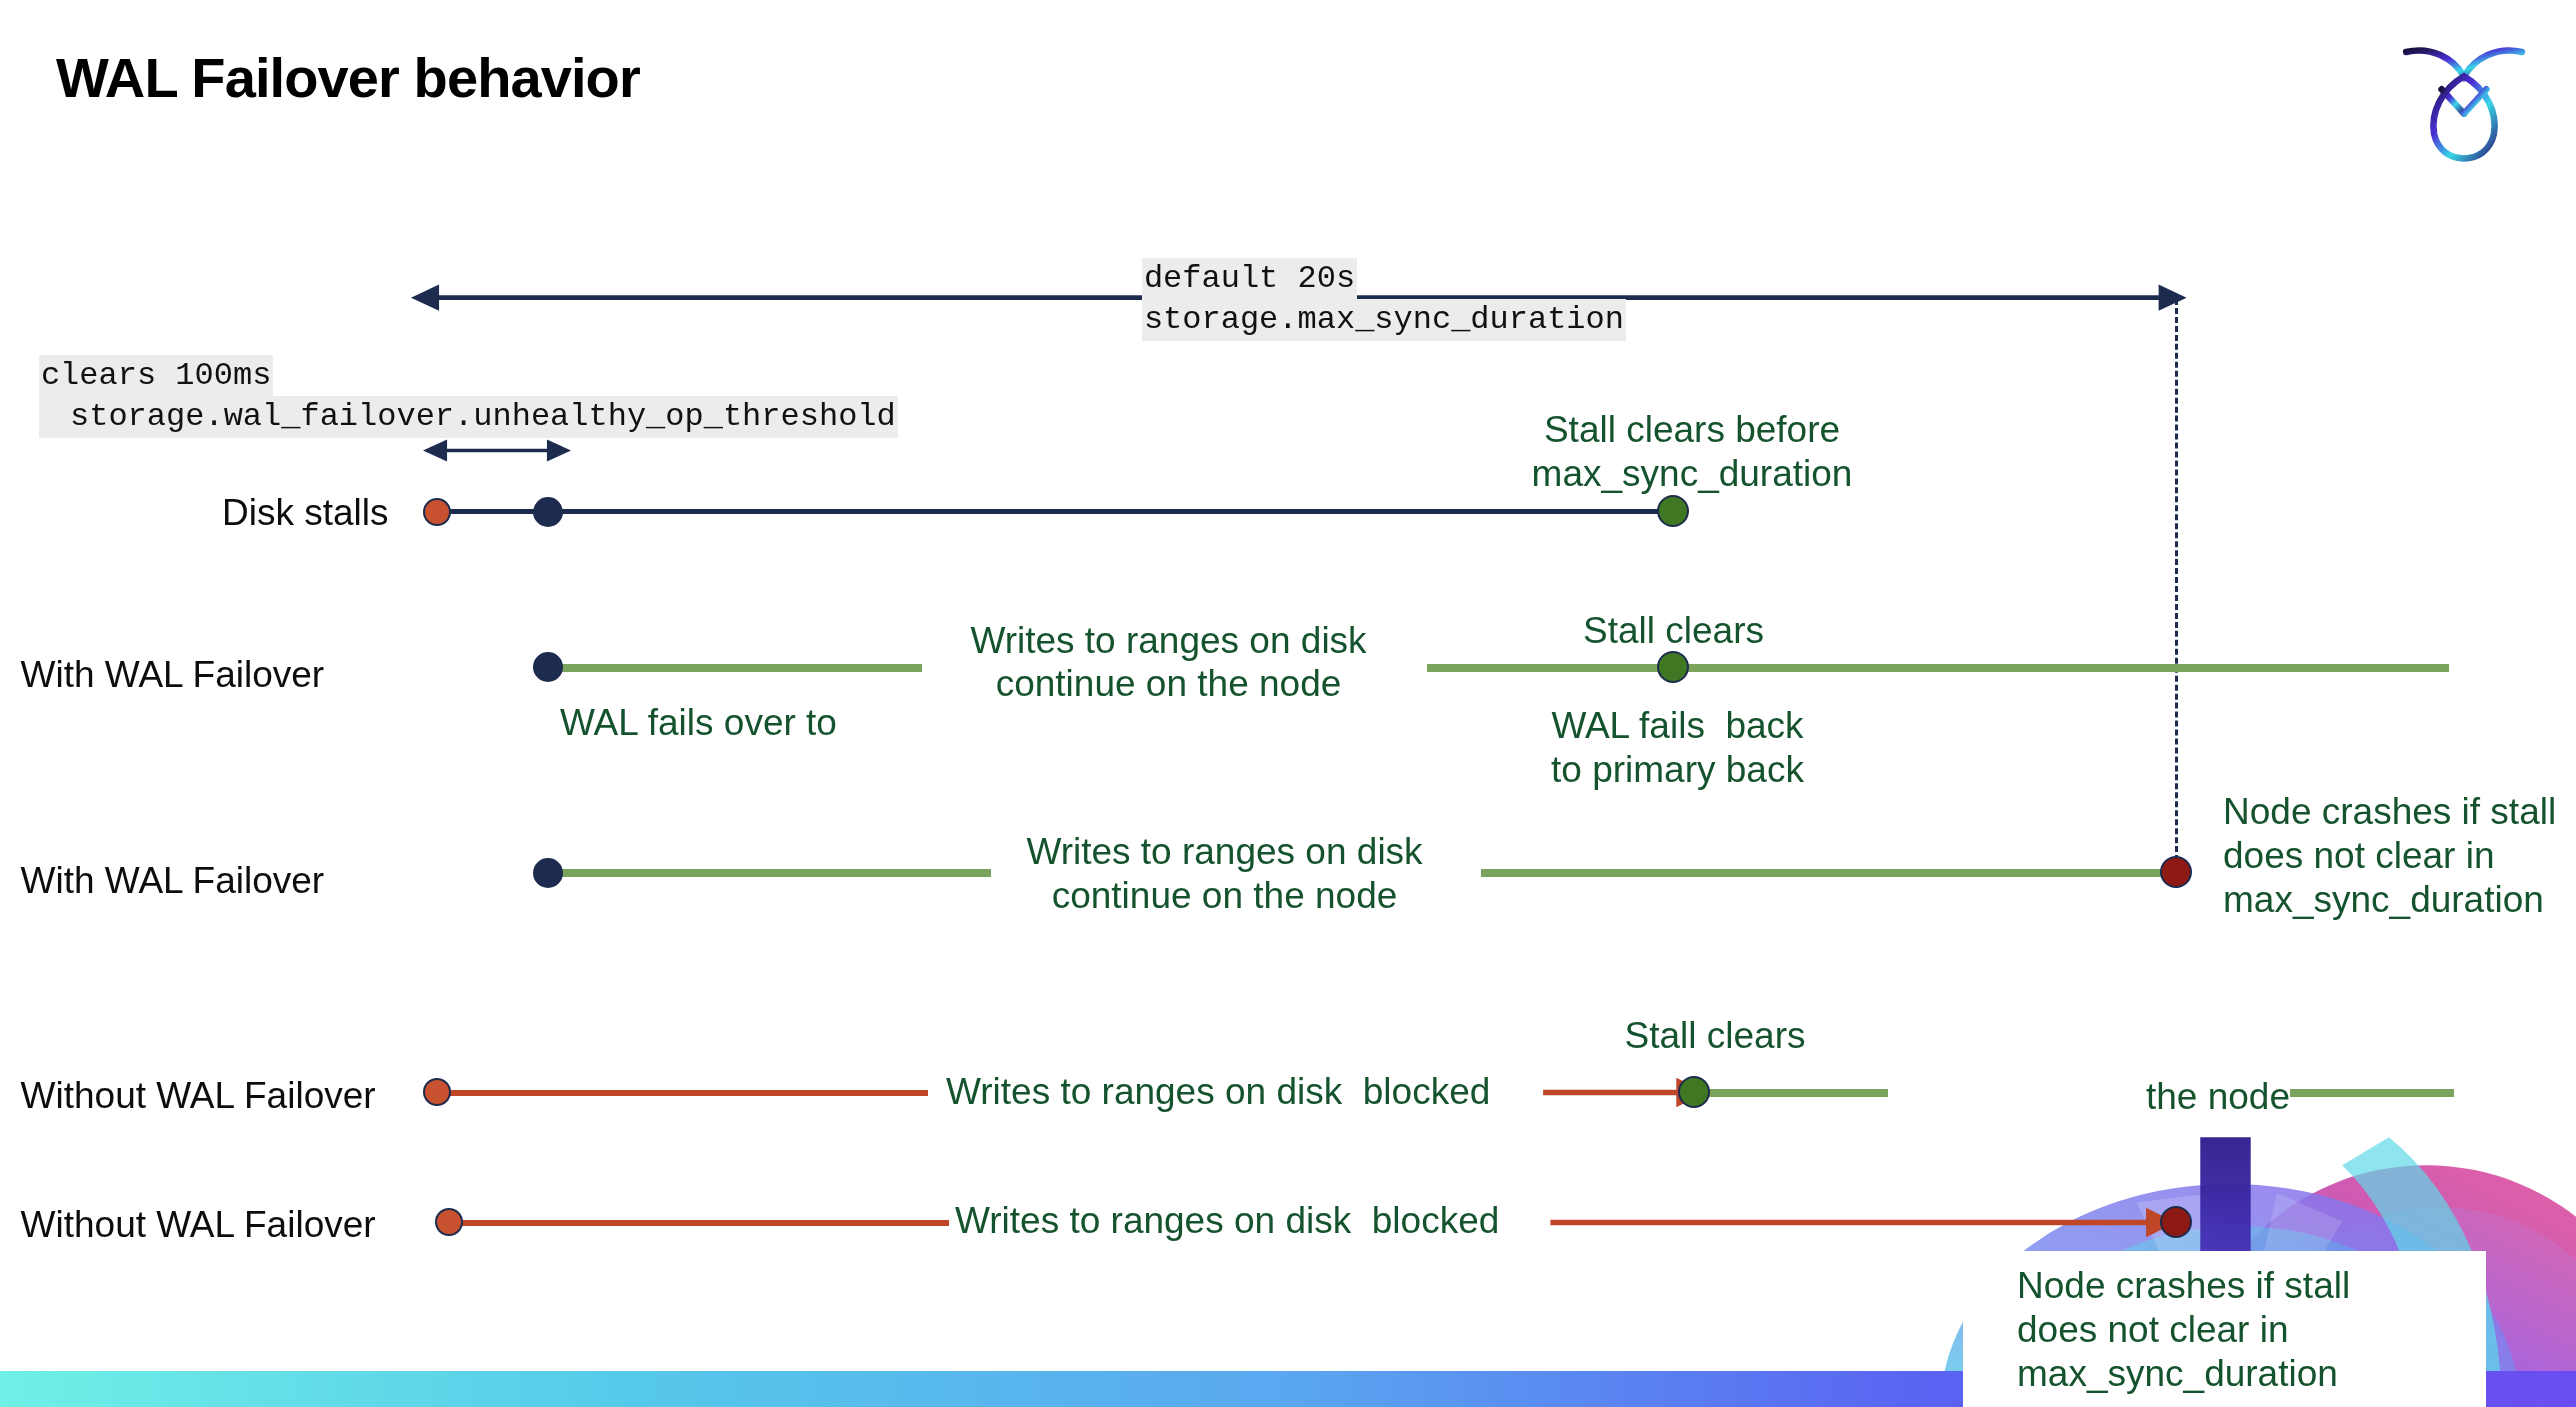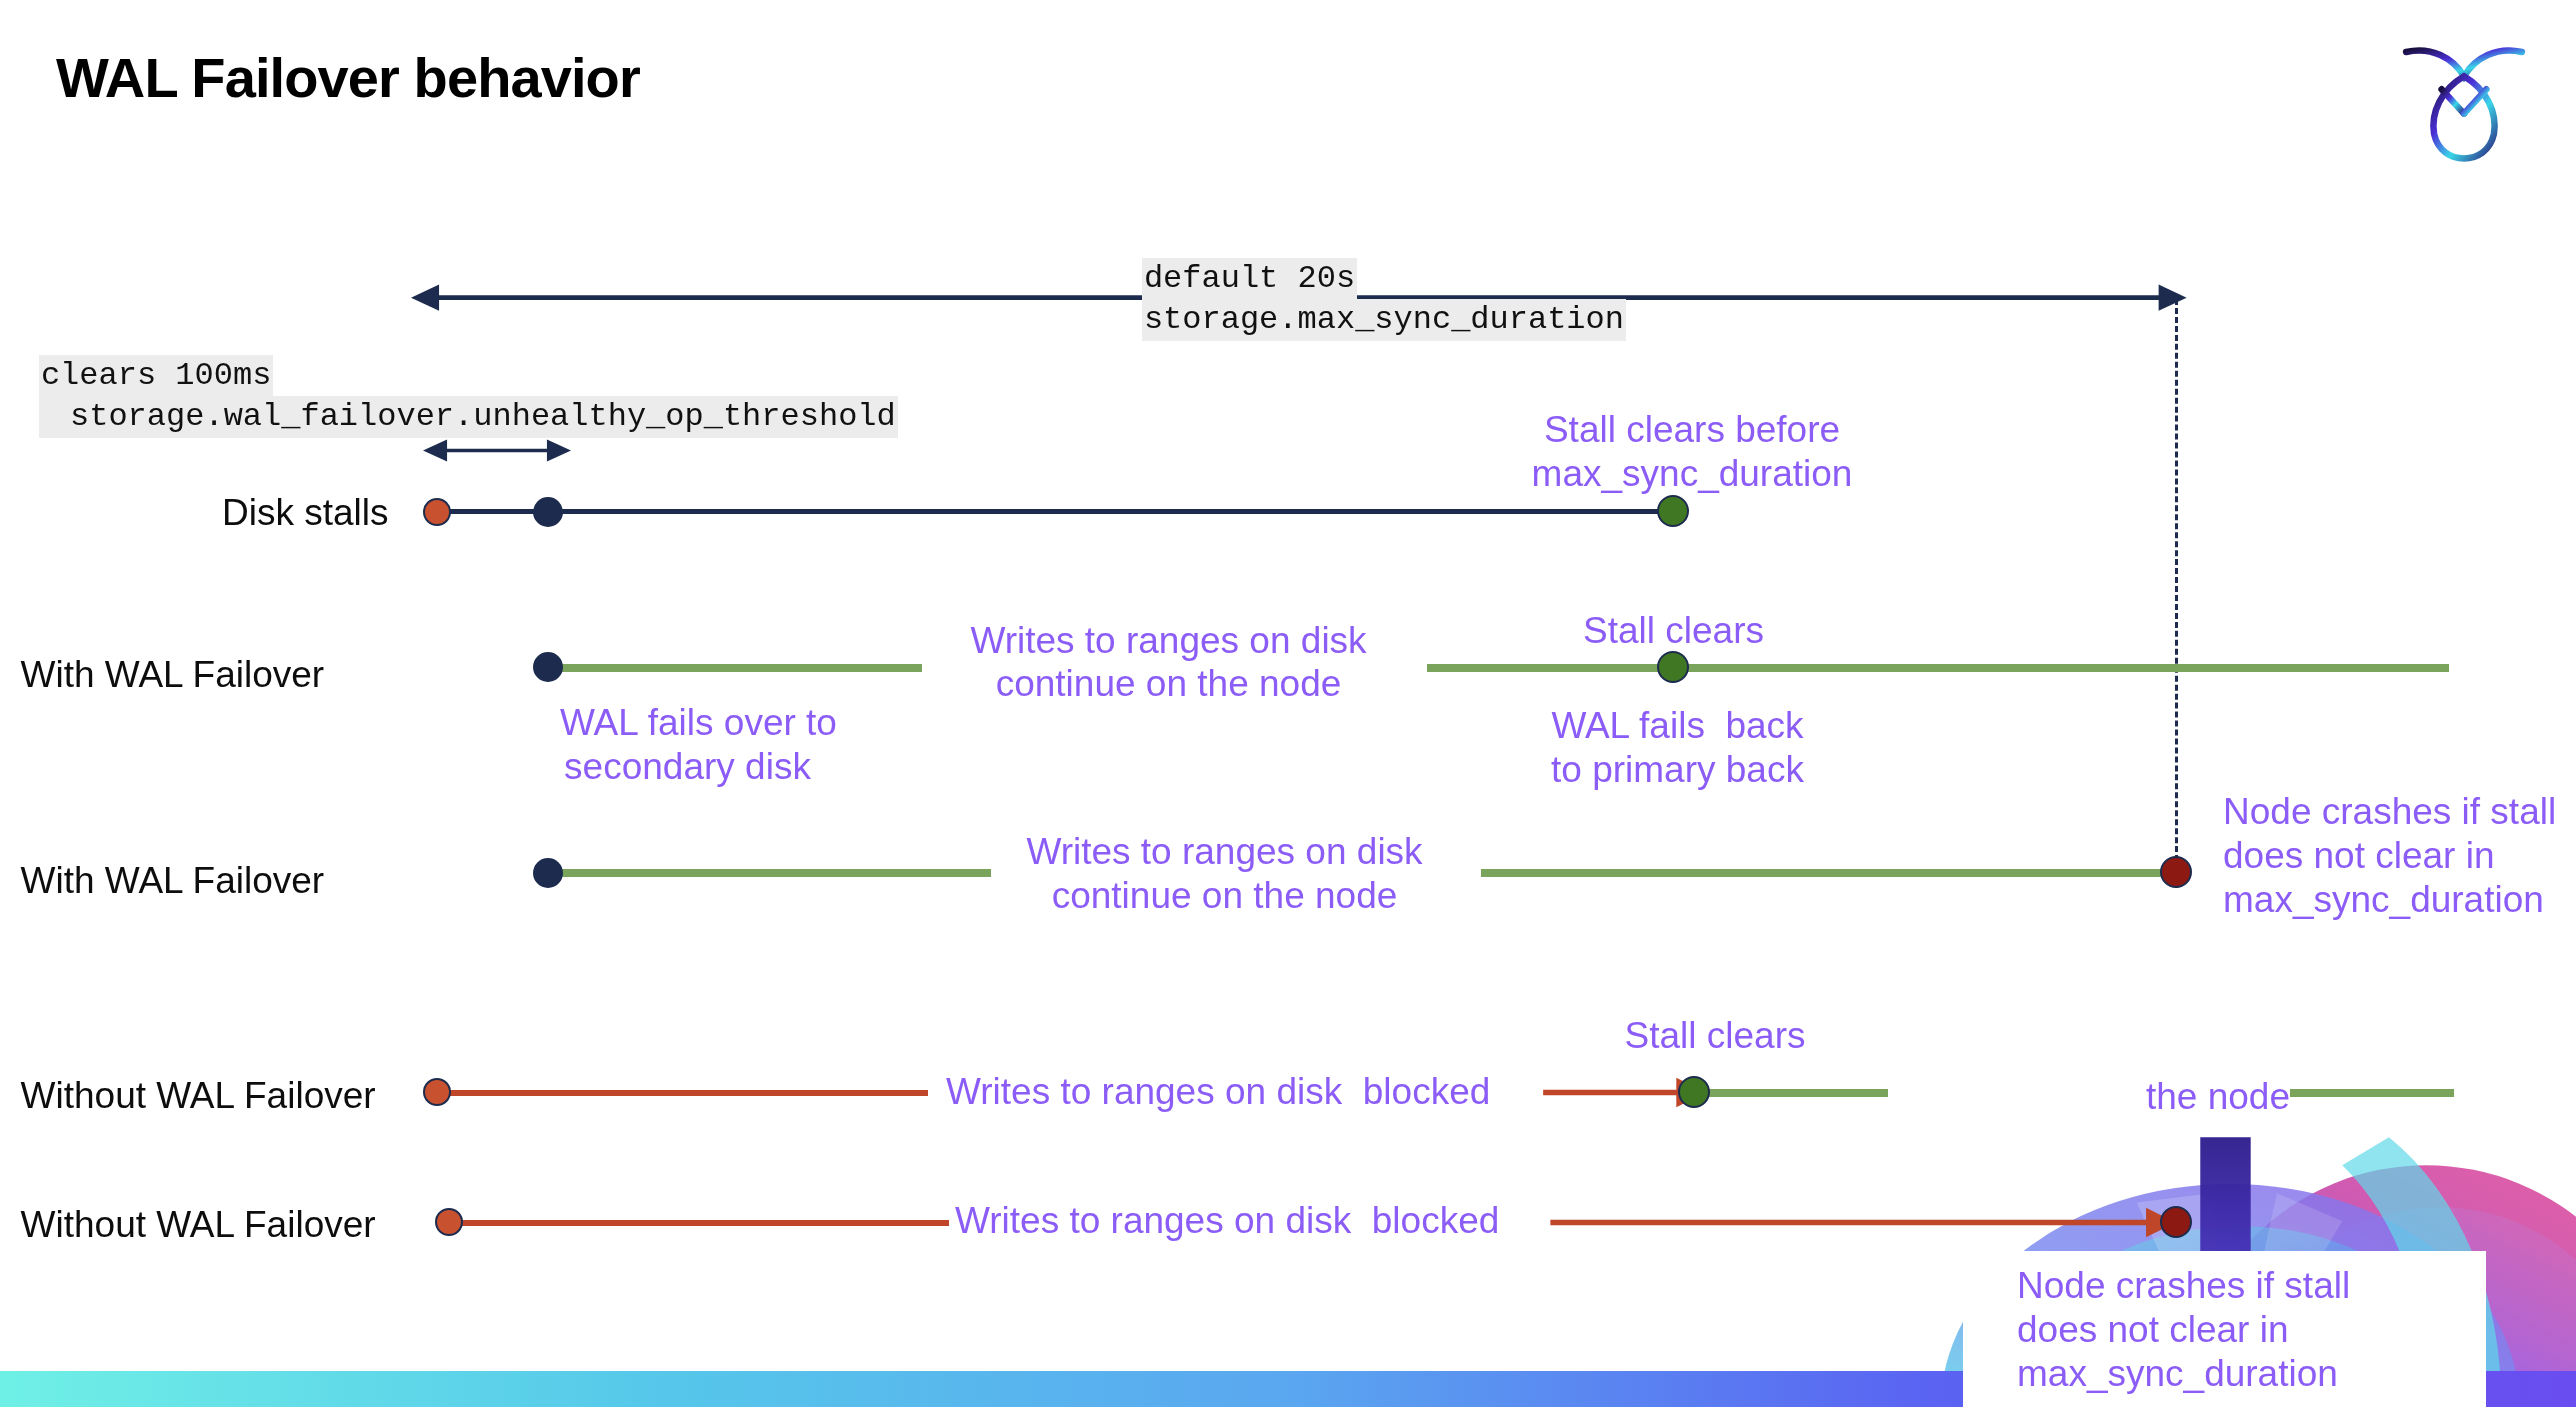--- a/index.html
+++ b/index.html
@@ -37,21 +37,21 @@
 
   
   .hline{position:absolute;height:4.7px;background:#1d2c4e;}
   .hline.green{height:7.5px;background:#7aa35c;}
   .hline.red{height:5.6px;background:#c0462a;}
   .dot{position:absolute;border-radius:50%;border:2.8px solid #1d2c4e;box-sizing:border-box;}
   .dot.orange{background:#c8512f;}
   .dot.navy{background:#1d2c4e;}
   .dot.green{background:#3f7722;}
   .dot.darkred{background:#8c1a12;}
-  .lbl{position:absolute;color:#8b5cf6;font-size:37px;line-height:1.18;white-space:pre;}
+  .lbl{position:absolute;color:#14532d;font-size:37px;line-height:1.18;white-space:pre;}
   .lbl.c{text-align:center;}
   .row-label{position:absolute;color:#0d0d0d;font-size:37px;white-space:nowrap;}
   .code{
     position:absolute;font-family:"Liberation Mono", monospace;
     font-size:32px;color:#111111;background:#ececec;line-height:1.32;
     white-space:pre;padding:0 1.9px;
   }
   .dashed-v{position:absolute;width:0;border-left:3.7px dashed #1d2c4e;}
   .callout-box{position:absolute;background:#ffffff;}
 </style>
@@ -160,21 +160,20 @@
   <div class="row-label" style="left:20.6px;top:654px;">With WAL Failover</div>
   <div class="hline green" style="left:548px;top:664px;width:374px;"></div>
   <div class="hline green" style="left:1427px;top:664px;width:1022px;"></div>
   <div class="dot navy" style="left:533px;top:652px;width:30px;height:30px;"></div>
   <div class="dot green" style="left:1657px;top:651px;width:32px;height:32px;"></div>
 
   <div class="lbl c" style="left:935px;top:619px;width:467px;">Writes to ranges on disk</div>
   <div class="lbl c" style="left:935px;top:662px;width:467px;">continue on the node</div>
 
   <div class="lbl c" style="left:488px;top:701px;width:421px;text-align:center;">WAL fails over to</div>
-  <div class="lbl c" style="left:477px;top:745px;width:421px;">secondary disk</div>
 
   <div class="lbl c" style="left:1524px;top:609px;width:299px;">Stall clears</div>
 
   <div class="lbl c" style="left:1514px;top:704px;width:327px;">WAL fails  back</div>
   <div class="lbl c" style="left:1514px;top:748px;width:327px;">to primary back</div>
 
   <div class="row-label" style="left:20.6px;top:860px;">With WAL Failover</div>
   <div class="hline green" style="left:548px;top:869px;width:443px;"></div>
   <div class="hline green" style="left:1481px;top:869px;width:696px;"></div>
   <div class="dot navy" style="left:533px;top:858px;width:30px;height:30px;"></div>

